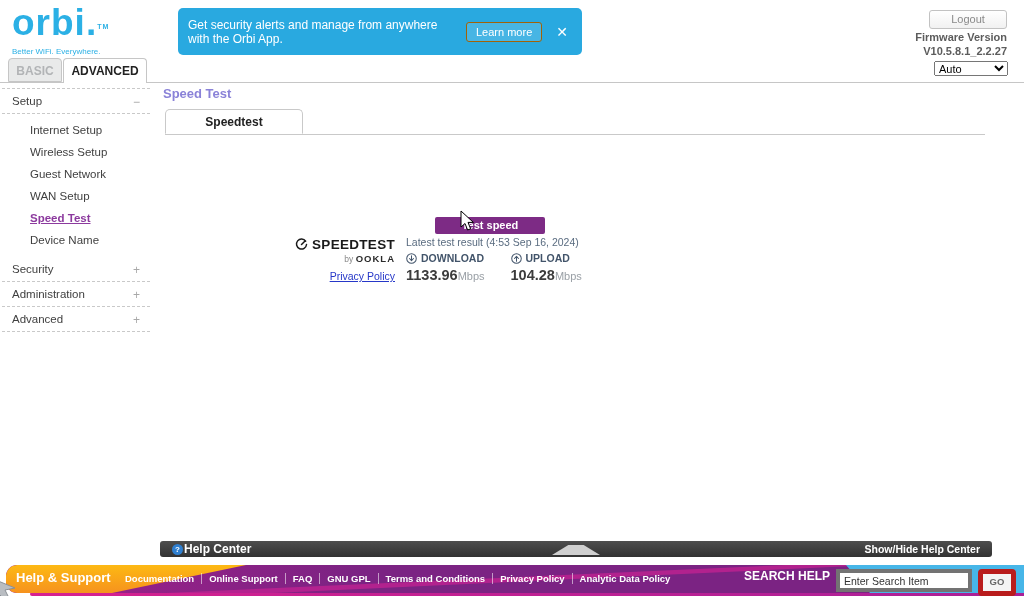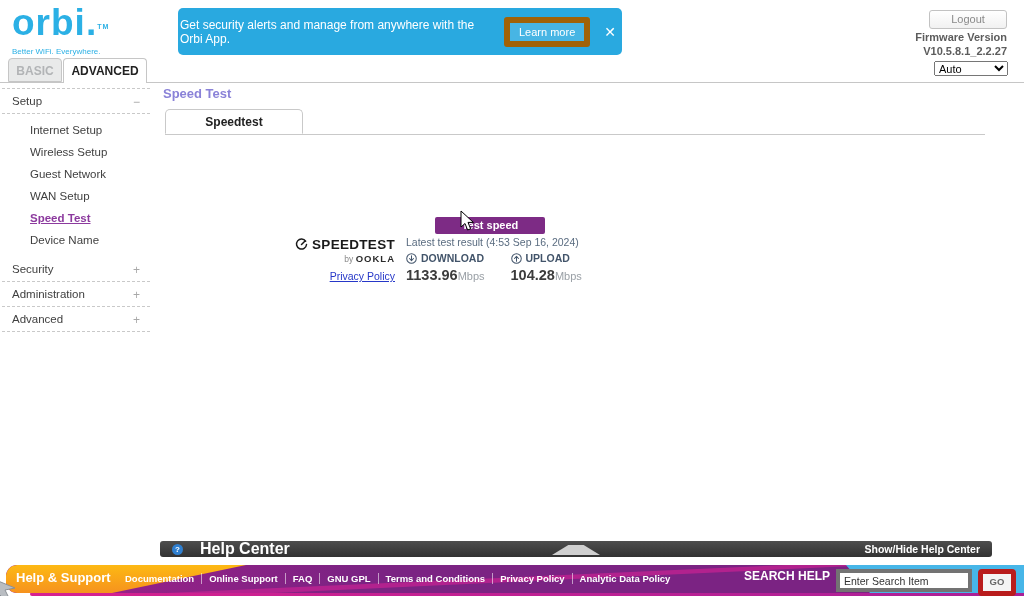--- a/index.html
+++ b/index.html
@@ -7,27 +7,27 @@
     width:1024px;height:596px;position:relative;overflow:hidden;
     background:#ffffff;font-family:"Liberation Sans",sans-serif;
     -webkit-font-smoothing:antialiased;
   }
   
   .logo{position:absolute;left:12px;top:4px;}
   .logo-brand{font-size:37px;font-weight:bold;color:#2bb0e5;letter-spacing:1px;line-height:38px;}
   .logo-tm{font-size:7px;color:#2bb0e5;vertical-align:6px;font-weight:bold;}
   .logo-tagline{font-size:8px;color:#2bb0e5;margin-top:1px;}
   .banner{
-    position:absolute;left:178px;top:8px;width:444px;height:47px;
+    position:absolute;left:178px;top:8px;width:404px;height:47px;
     background:#29a9e0;border-radius:5px;display:flex;align-items:center;
-    padding:0 2px;box-sizing:border-box;gap:10px;
+    padding:0 10px;box-sizing:border-box;gap:10px;
   }
   .banner-msg{color:#ffffff;font-size:12px;}
   .banner-btn{
-    border:6px solid #a16207;background:rgba(255,255,255,0.14);color:#ffffff;
+    border:1px solid #a16207;background:rgba(255,255,255,0.14);color:#ffffff;
     font-size:11px;padding:3px 9px;border-radius:3px;white-space:nowrap;cursor:pointer;
     font-family:"Liberation Sans",sans-serif;
   }
   .banner-close{margin-left:auto;color:#ffffff;font-size:14px;line-height:14px;cursor:pointer;padding:2px 4px;}
   .logout-btn{
     position:absolute;right:17px;top:10px;width:76px;height:17px;
     border:1px solid #c2c2c2;border-radius:3px;background:linear-gradient(180deg,#ffffff,#f1f1f1);
     color:#8a8a8a;font-size:11px;text-align:center;line-height:16px;cursor:pointer;
   }
   .firmware{position:absolute;right:17px;top:30px;text-align:right;font-size:11px;font-weight:bold;color:#5c5c5c;line-height:1.3;}
@@ -81,21 +81,21 @@
   
   .help-bar{
     position:absolute;left:160px;top:541px;width:832px;height:16px;
     background:linear-gradient(180deg,#4e4e4e,#323232);border-radius:3px;
     display:flex;align-items:center;padding:0 12px;box-sizing:border-box;color:#fff;
   }
   .help-q{
     width:11px;height:11px;border-radius:50%;background:#2f7fd0;color:#fff;
     font-size:8px;font-weight:bold;text-align:center;line-height:11px;flex:0 0 auto;cursor:pointer;
   }
-  .help-label{font-size:16px;font-weight:bold;margin-left:17px;cursor:pointer;}
+  .help-label{font-size:12px;font-weight:bold;margin-left:1px;cursor:pointer;}
   .help-handle{
     position:absolute;left:50%;transform:translateX(-50%);top:4px;width:48px;height:10px;
     background:#cfcfcf;clip-path:polygon(34% 0,66% 0,100% 100%,0 100%);cursor:pointer;
   }
   .help-showhide{margin-left:auto;font-size:10.5px;font-weight:bold;cursor:pointer;}
   
   .footer{position:absolute;left:0;top:565px;width:1024px;height:31px;}
   .f-strip{position:absolute;left:30px;right:0;bottom:0;height:4px;background:linear-gradient(90deg,#d6218f,#a92097);border-radius:3px 0 0 3px;}
   .f-band{
     position:absolute;left:6px;right:0;top:0;height:28px;border-radius:11px 0 0 11px;

